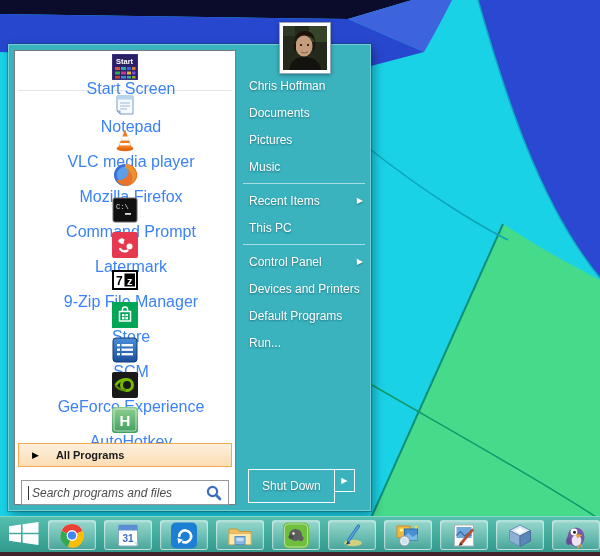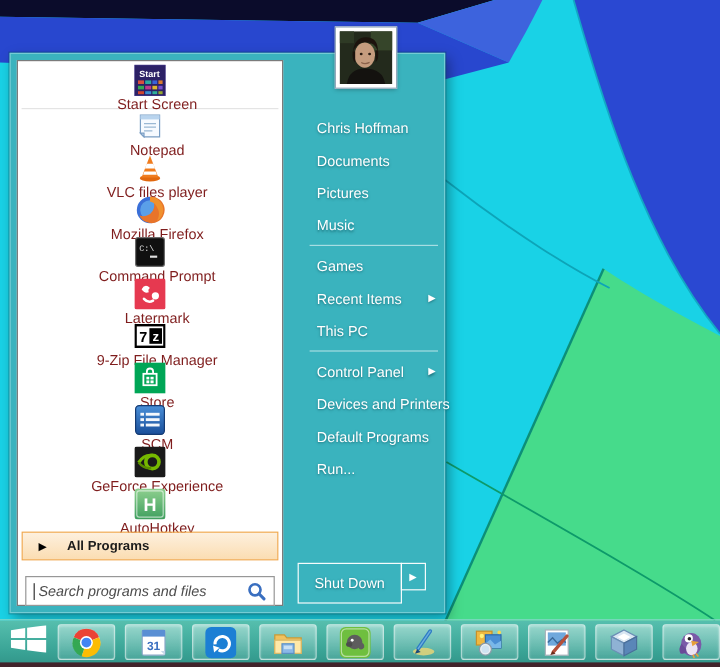--- a/index.html
+++ b/index.html
@@ -15,21 +15,21 @@
     box-shadow:0 0 0 1px rgba(0,70,80,.35), 3px 4px 10px rgba(0,0,0,.35);
   }
   .left-panel{
     position:absolute;left:5px;top:5px;width:222px;height:455px;
     background:#fff;border:1px solid #7b7b7b;box-sizing:border-box;
   }
   .program-list{position:absolute;top:3px;left:0;right:0;}
   .prog-row{height:35px;display:flex;align-items:center;padding:0 10px 0 9px;cursor:default;flex-direction:column;}
   .ic{width:26px;height:26px;flex:0 0 26px;}
   .ic svg{width:100%;height:100%;display:block;}
-  .prog-label{margin-left:13px;font-size:12px;color:#7f1d1d;flex:1;white-space:nowrap;}
+  .prog-label{margin-left:13px;font-size:16px;color:#3b82f6;flex:1;white-space:nowrap;}
   .prog-arrow{font-size:8px;color:#111;margin-right:1px;}
   .list-divider{height:1px;background:#e4e4e4;margin:1px 3px;}
   .all-programs{
     position:absolute;left:3px;right:3px;top:392px;height:24px;
     background:linear-gradient(#fdf0de,#fbddb2);
     border:1px solid #f0a951;box-sizing:border-box;
     display:flex;align-items:center;padding-left:13px;
   }
   .ap-arrow{font-size:9px;color:#000;}
   .ap-label{margin-left:17px;font-size:11px;font-weight:bold;color:#1b1b1b;}
@@ -41,21 +41,21 @@
   .search-caret{width:1px;height:14px;background:#333;margin-right:1px;}
   .search-input{
     flex:1;border:none;outline:none;min-width:0;background:transparent;
     font-family:"Liberation Sans",sans-serif;font-size:12px;font-style:italic;color:#333;
   }
   .search-input::placeholder{color:#4c4c4c;font-style:italic;opacity:1;}
   .search-btn{width:18px;height:18px;flex:0 0 18px;cursor:pointer;}
   .search-btn svg{width:100%;height:100%;}
   
   .right-panel{position:absolute;left:227px;top:0;width:136px;height:100%;}
-  .right-list{margin-top:48px;padding-left:15px;}
+  .right-list{margin-top:27px;}
   .r-item{
     height:27px;display:flex;align-items:center;padding:0 9px 0 13px;
     color:#fff;font-size:12px;text-shadow:0 1px 2px rgba(0,55,65,.5);cursor:default;white-space:nowrap;
   }
   .r-item .grow{flex:1;}
   .r-arrow{font-size:8px;color:#fff;}
   .r-divider{height:1px;background:rgba(255,255,255,.55);margin:3px 7px;}
   .shutdown{position:absolute;left:12px;bottom:7px;display:flex;}
   .sd-main{
     height:23px;border:1px solid rgba(255,255,255,.95);box-sizing:border-box;
@@ -154,21 +154,21 @@
         </div>
         <div class="prog-row">
           <span class="ic">
             <svg viewBox="0 0 26 26">
               <ellipse cx="13" cy="21.5" rx="8.5" ry="2.8" fill="#e2680e"></ellipse>
               <polygon points="13,2.5 20,21 6,21" fill="#f07c1e"></polygon>
               <path d="M10.2,9.5 h5.6 l1.4,4 h-8.4 Z" fill="#fff"></path>
               <path d="M8.2,16 h9.6 l0.9,2.6 h-11.4 Z" fill="#fff"></path>
             </svg>
           </span>
-          <span class="prog-label">VLC files player</span>
+          <span class="prog-label">VLC media player</span>
           <span class="prog-arrow">▶</span>
         </div>
         <div class="prog-row">
           <span class="ic">
             <svg viewBox="0 0 26 26">
               <circle cx="13" cy="13" r="11" fill="#3a6fd8"></circle>
               <circle cx="13" cy="13" r="8.2" fill="#5a9fe8"></circle>
               <path d="M13,2 A11,11 0 1 1 4.2,17.5 A9,9 0 0 0 13,2 Z" fill="#e8742a"></path>
               <path d="M13,2 A11,11 0 0 1 24,13 A11,11 0 0 1 19,22 Q22,16 19,11 Q17,7 13,6 Z" fill="#f0912e"></path>
             </svg>
@@ -299,23 +299,20 @@
         <div class="r-item">
           <span class="grow">Documents</span>
         </div>
         <div class="r-item">
           <span class="grow">Pictures</span>
         </div>
         <div class="r-item">
           <span class="grow">Music</span>
         </div>
         <div class="r-divider"></div>
-        <div class="r-item">
-          <span class="grow">Games</span>
-        </div>
         <div class="r-item">
           <span class="grow">Recent Items</span>
           <span class="r-arrow">▶</span>
         </div>
         <div class="r-item">
           <span class="grow">This PC</span>
         </div>
         <div class="r-divider"></div>
         <div class="r-item">
           <span class="grow">Control Panel</span>

